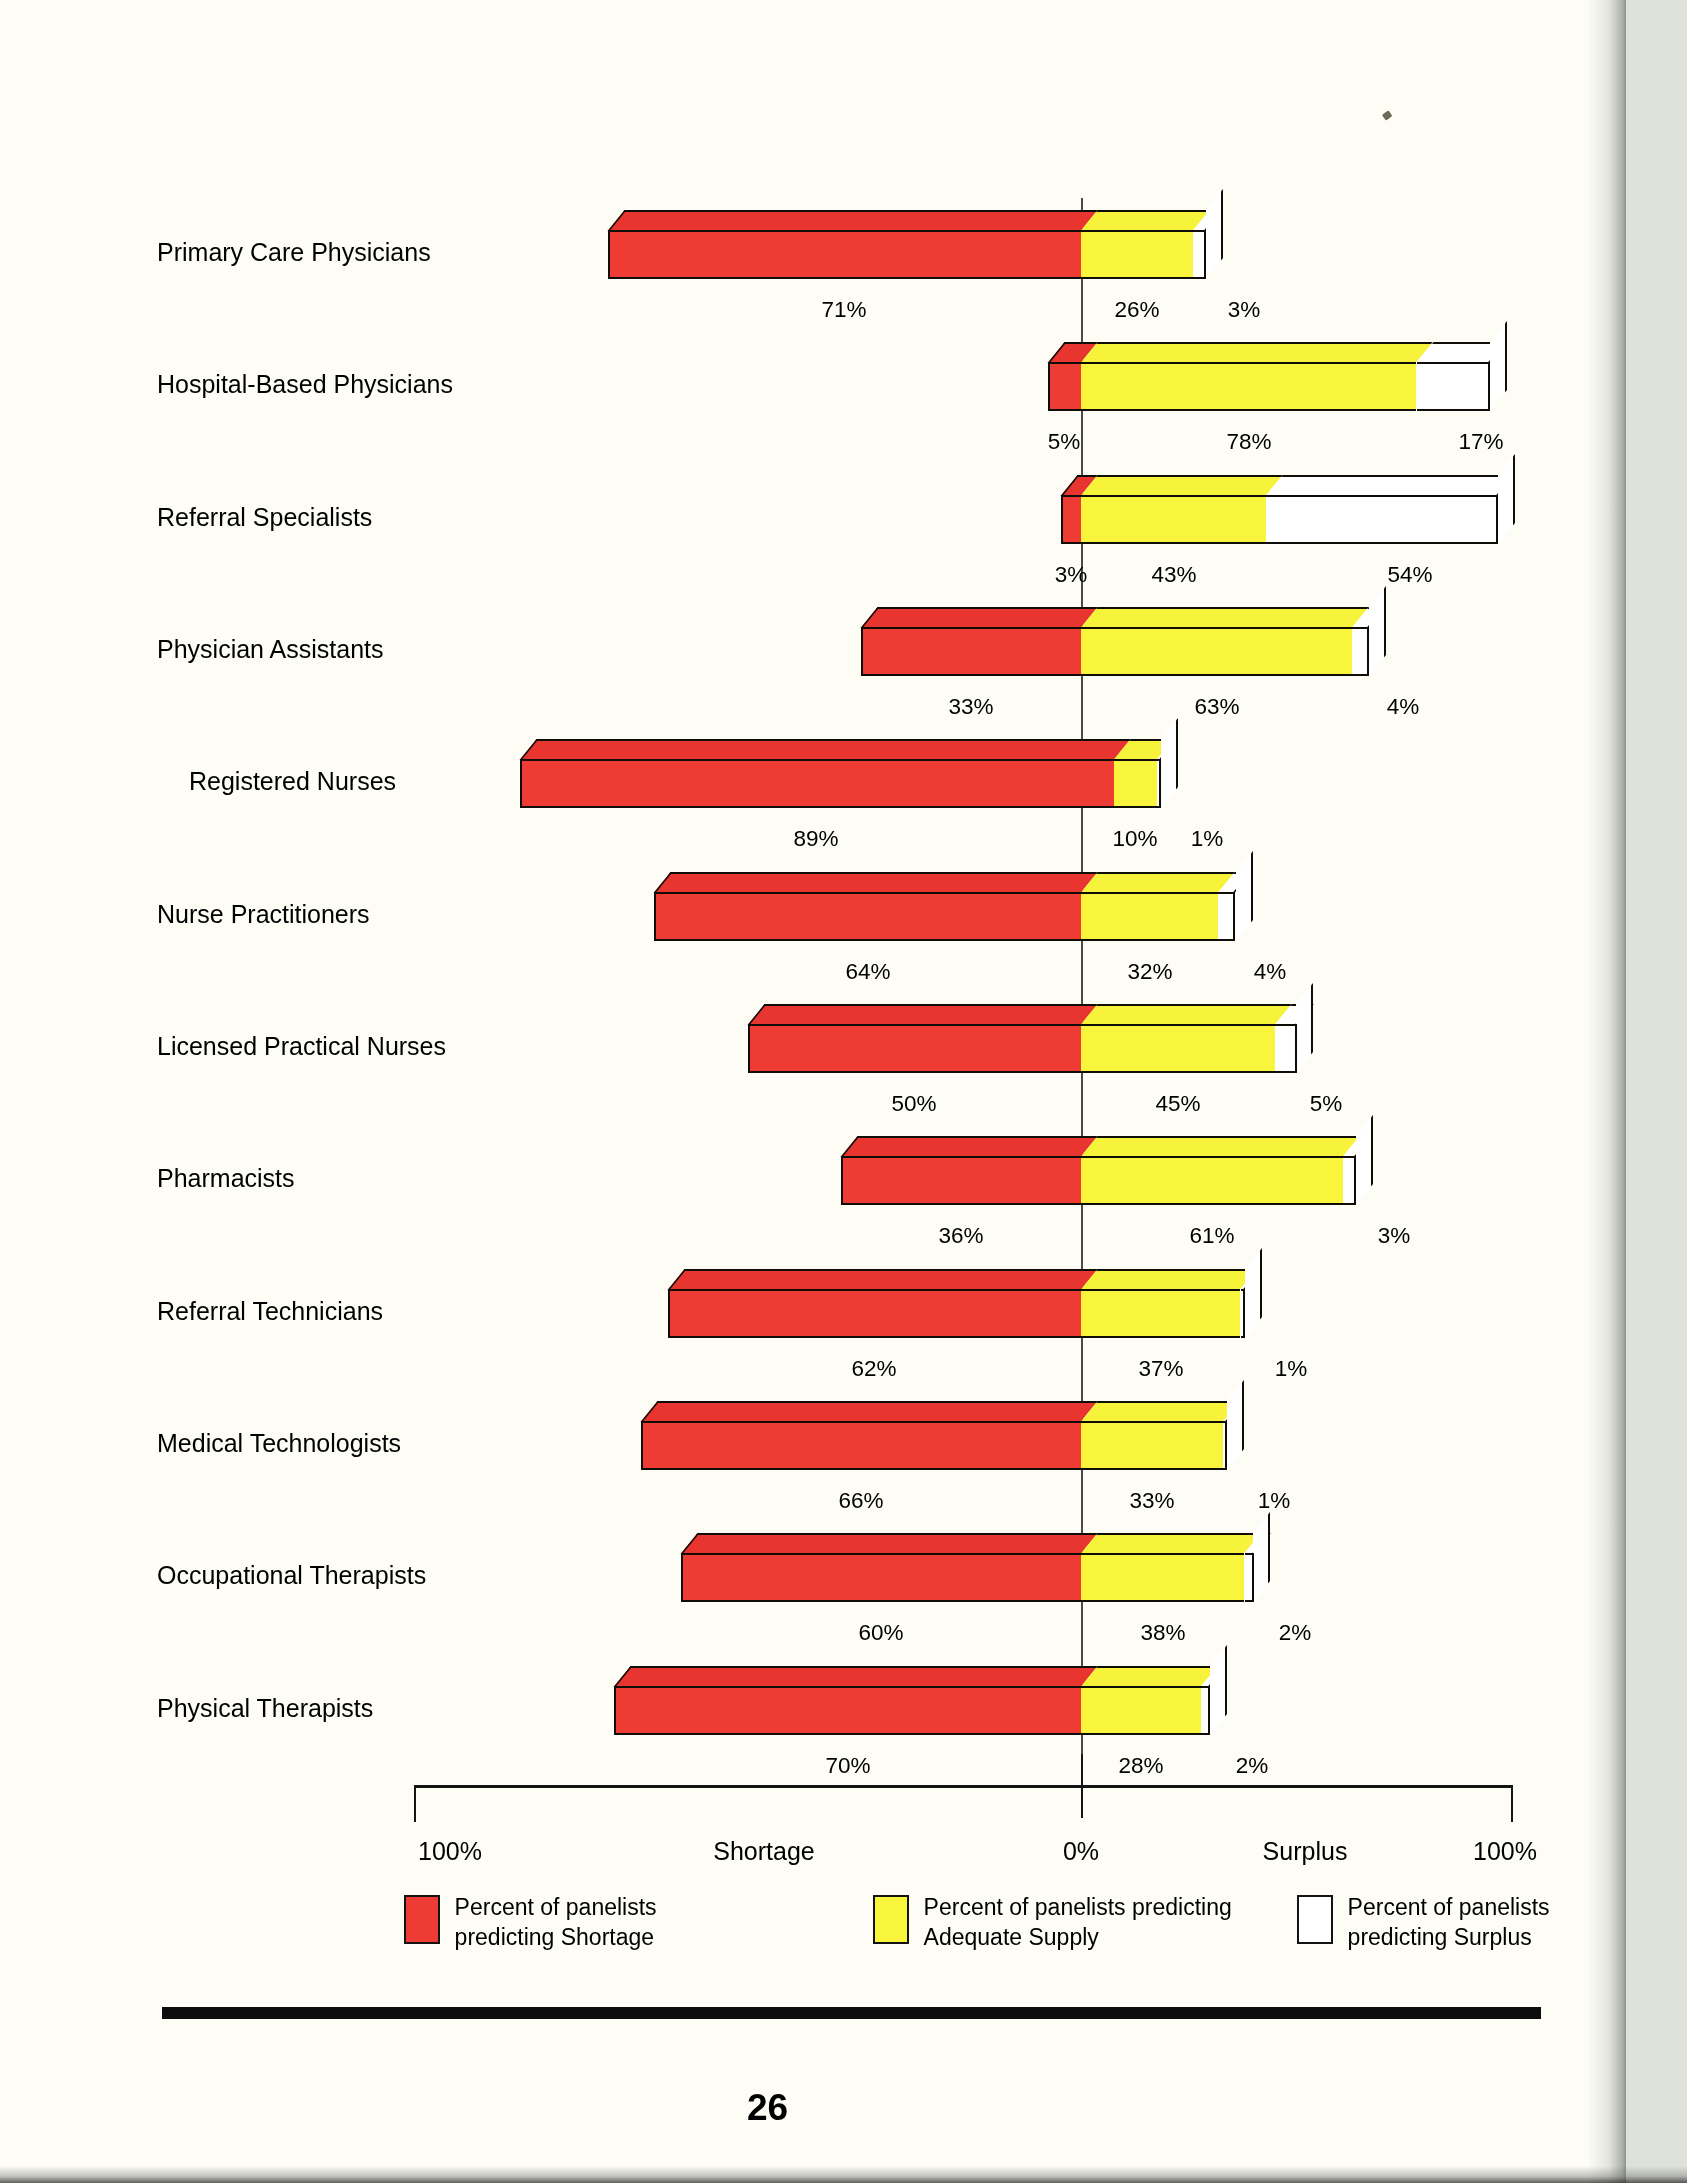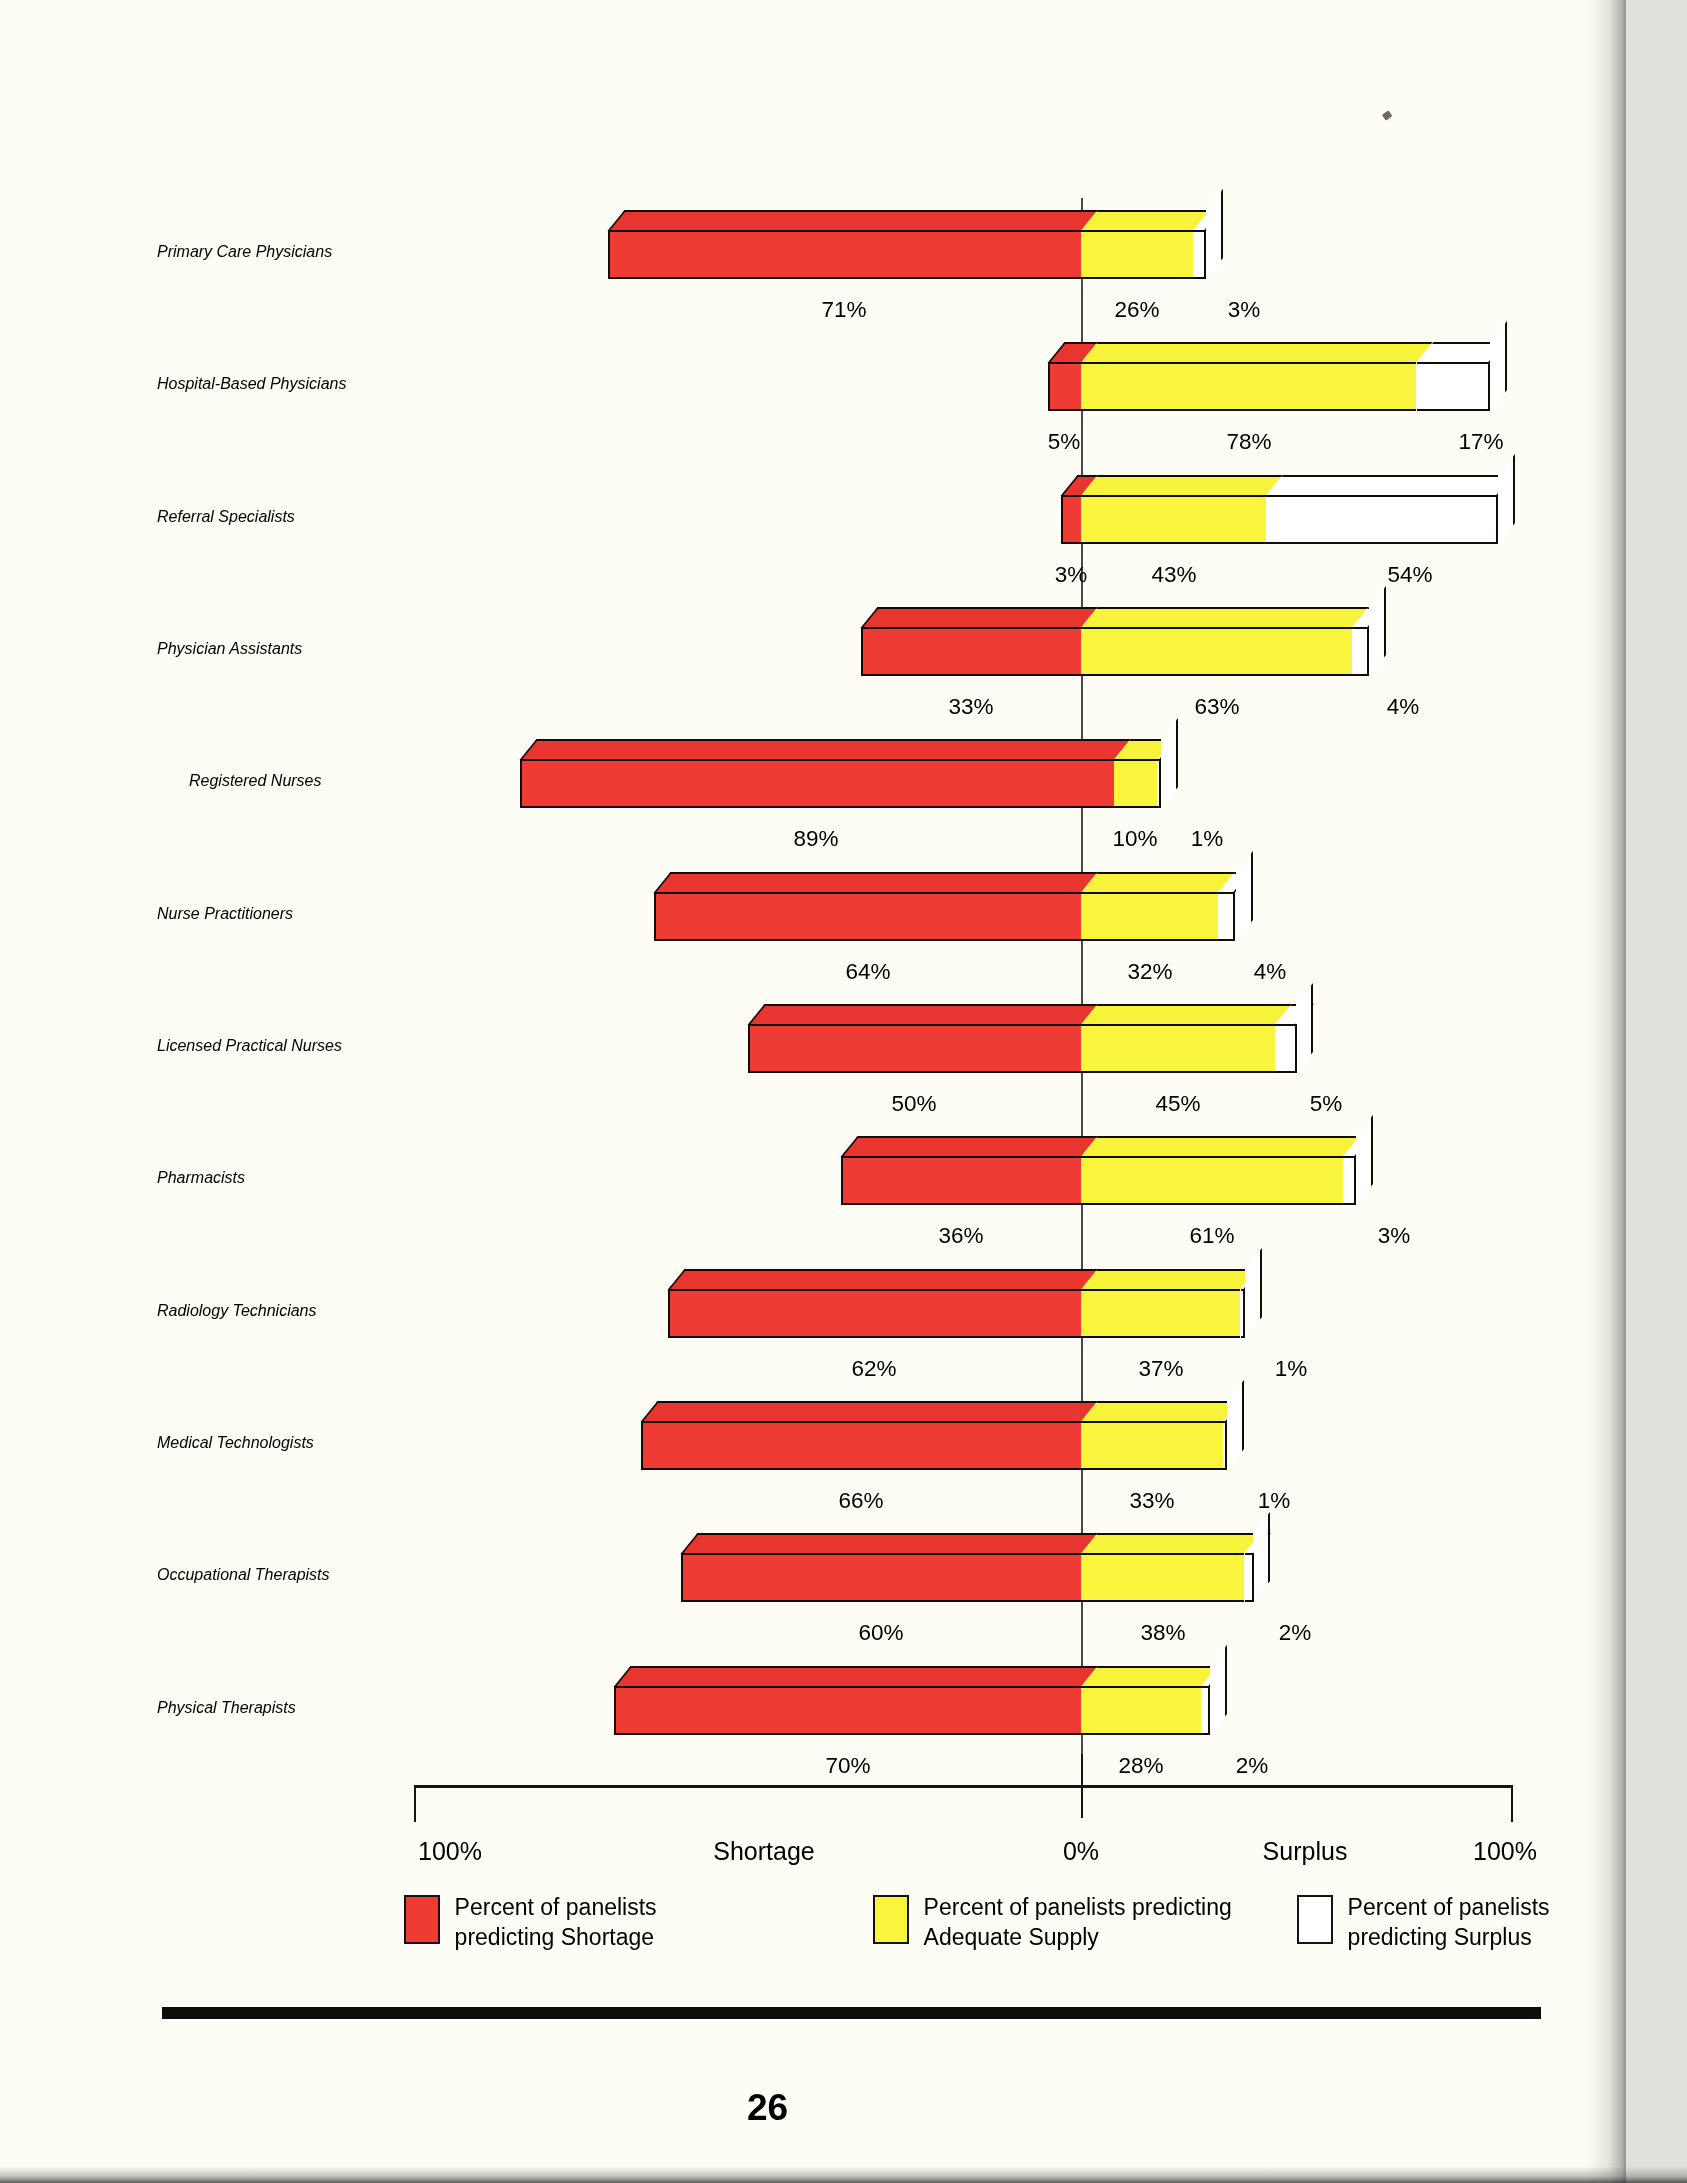--- a/index.html
+++ b/index.html
@@ -67,24 +67,23 @@
   .row {
     position: absolute;
     left: 0;
     width: 1588px;
     height: 132px;
   }
   .cat-label {
     position: absolute;
     left: 157px;
     width: 410px;
-    font-size: 16px;
+    font-size: 25px;
     line-height: 26.5px;
     white-space: nowrap;
-    font-style: italic;
   }
   
   .bar3d {
     position: absolute;
     height: 49px;
   }
   .seg {
     position: absolute;
     top: 0;
     height: 49px;
@@ -366,21 +365,21 @@
           <div class="seg yellow" style="left: 240px; width: 262px;"></div>
           <div class="seg white last" style="left: 502px; width: 13px;"></div>
         </div>
         <div class="valrow" style="top: 99px;">
           <div class="val" style="left: 961px;">36%</div>
           <div class="val" style="left: 1212px;">61%</div>
           <div class="val" style="left: 1394px;">3%</div>
         </div>
       </div>
       <div class="row" style="top: 1059px;">
-        <div class="cat-label" style="top: 41px;">Radiology Technicians</div>
+        <div class="cat-label" style="top: 41px;">Referral Technicians</div>
         <div class="bar3d" style="left: 668px; top: 32px; width: 577px;">
           <div class="topface red first" style="left: 0px; width: 413px;"></div>
           <div class="topface yellow" style="left: 413px; width: 159px;"></div>
           <div class="topface white last" style="left: 573px; width: 4.3px;"></div>
           <div class="sideface" style="left: 577px;"></div>
           <div class="seg red first" style="left: 0px; width: 413px;"></div>
           <div class="seg yellow" style="left: 413px; width: 159px;"></div>
           <div class="seg white last" style="left: 573px; width: 4.3px;"></div>
         </div>
         <div class="valrow" style="top: 99px;">

